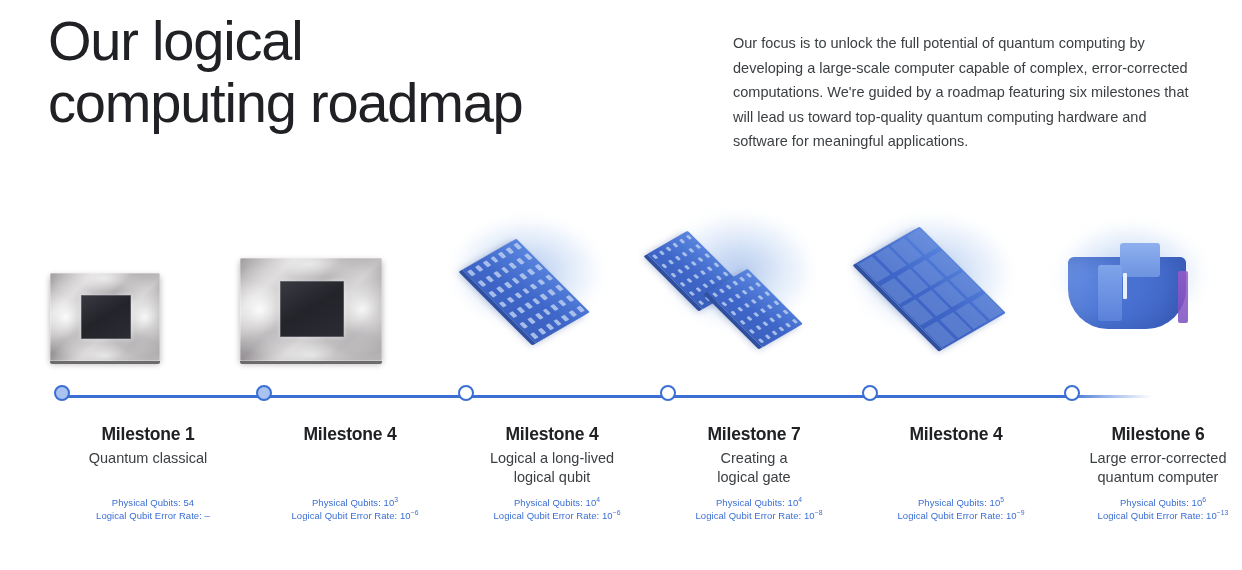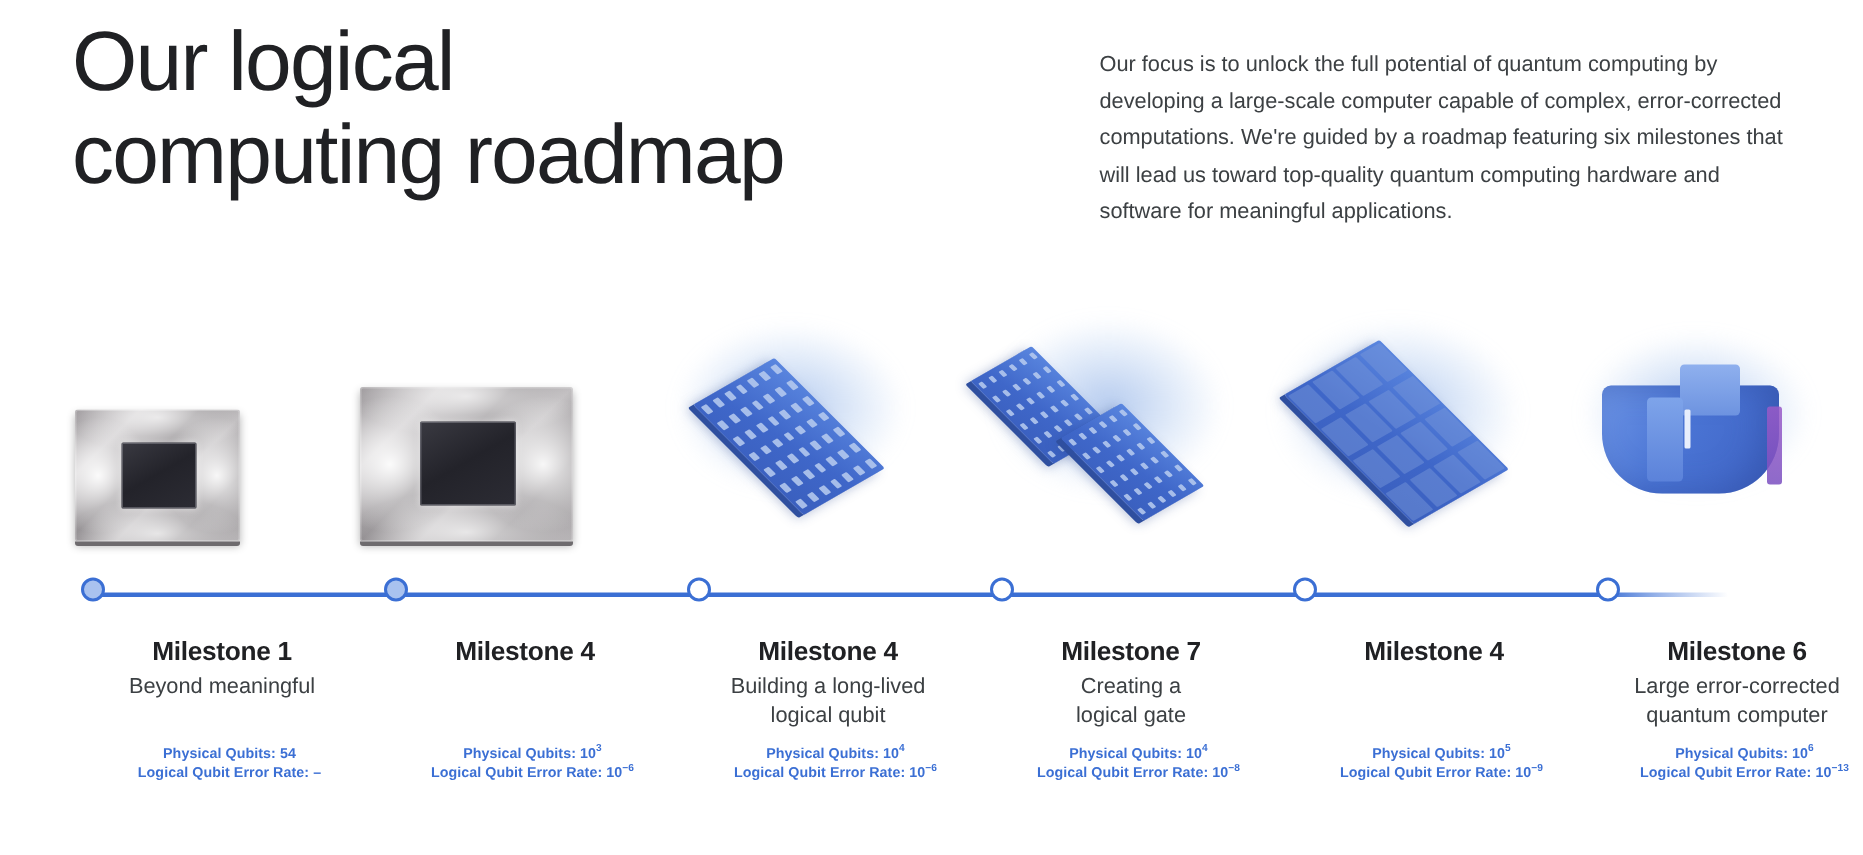--- a/index.html
+++ b/index.html
@@ -229,21 +229,21 @@
     margin: 0;
   }
   .m-specs {
     position: absolute;
     top: 281px;
     left: 0;
     width: 210px;
     color: #3b6fd4;
     font-size: 9.5px;
     line-height: 13px;
-    font-weight: 700;
+    font-weight: 400;
     letter-spacing: 0.05px;
   }
   .m-specs div { white-space: nowrap; }
   .m-specs sup {
     font-size: 6.8px;
     vertical-align: super;
     line-height: 0;
   }
 </style>
 </head>
@@ -264,21 +264,21 @@
       <div class="art">
         <div class="art-inner">
           <div class="chip" style="left:2px; width:110px; height:88px;">
             <div class="die" style="left:31px; top:22px; width:50px; height:44px;"></div>
           </div>
         </div>
       </div>
       <div class="dot filled"></div>
       <div class="m-text">
         <p class="m-title">Milestone 1</p>
-        <p class="m-sub">Beyond meaningful</p>
+        <p class="m-sub">Quantum classical</p>
       </div>
       <div class="m-specs">
         <div>
           <span>Physical Qubits:</span>
           <span>54</span><sup></sup>
         </div>
         <div>
           <span>Logical Qubit Error Rate:</span>
           <span>–</span><sup></sup>
         </div>
@@ -364,21 +364,21 @@
                 <div class="cell" style="left: 61%; top: 89.5714%; width: 6.57143%; height: 6.57143%;"></div>
                 <div class="cell" style="left: 75.2857%; top: 89.5714%; width: 6.57143%; height: 6.57143%;"></div>
                 <div class="cell" style="left: 89.5714%; top: 89.5714%; width: 6.57143%; height: 6.57143%;"></div>
               </div>
           </div>
         </div>
       </div>
       <div class="dot"></div>
       <div class="m-text">
         <p class="m-title">Milestone 4</p>
-        <p class="m-sub">Building a long-lived
+        <p class="m-sub">Logical a long-lived
 logical qubit</p>
       </div>
       <div class="m-specs">
         <div>
           <span>Physical Qubits:</span>
           <span>10</span><sup>4</sup>
         </div>
         <div>
           <span>Logical Qubit Error Rate:</span>
           <span>10</span><sup>−6</sup>

